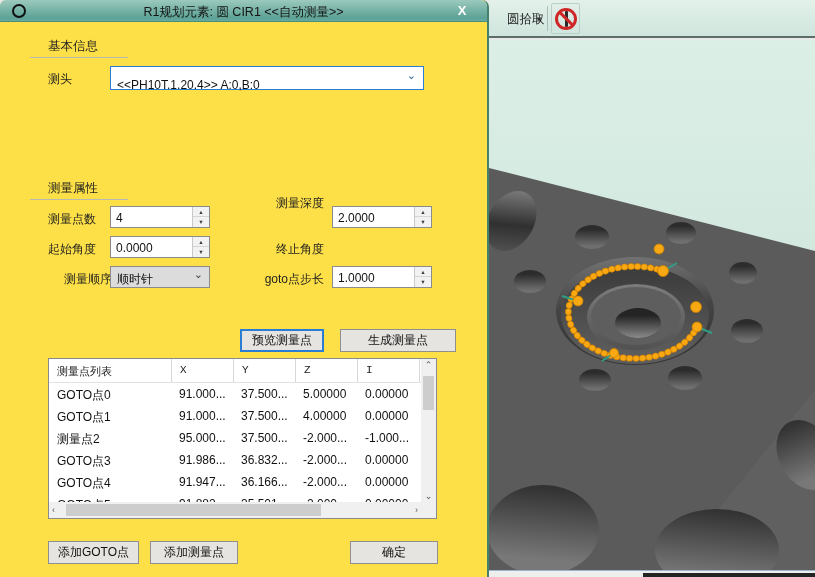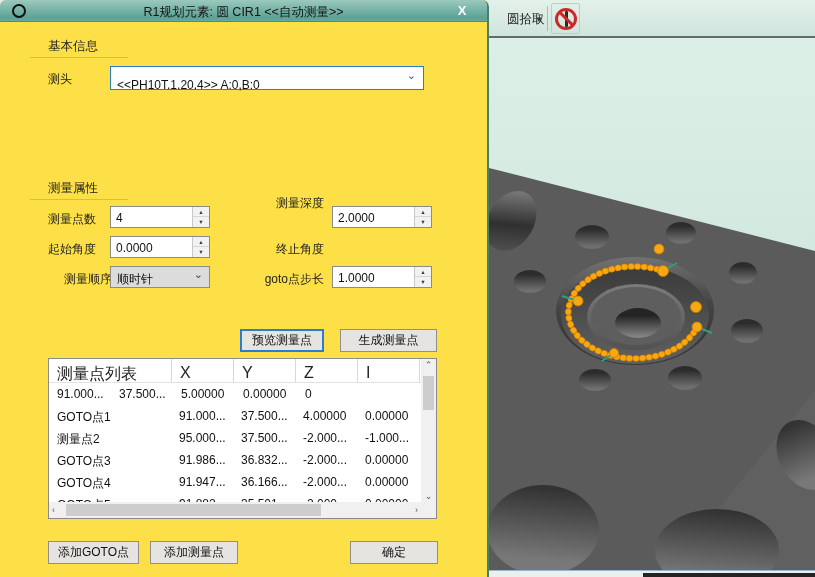--- a/index.html
+++ b/index.html
@@ -77,22 +77,22 @@
 
   .btn { position:absolute; height:23px; background:#e5e4e0; border:1px solid #8f8f8f;
          font-size:12px; color:#111; text-align:center; line-height:21px; }
   .btn.focused { border:2px solid #2b7cd3; line-height:19px; }
 
   
   .ptable { position:absolute; left:48px; top:358px; width:389px; height:161px;
             background:#ffffff; border:1px solid #8a8a8a; overflow:hidden; }
   .t-inner { position:absolute; left:0; top:0; right:15px; bottom:16px; overflow:hidden; }
   .t-head { display:flex; height:24px; border-bottom:1px solid #e2e2e2; }
-  .t-head .hc { font-size:16px; color:#222; padding:5px 0 0 8px; border-left:1px solid #d8d8d8;
-                overflow:hidden; white-space:nowrap; flex:none; }
+  .t-head .hc { font-size:11px; color:#222; padding:5px 0 0 8px; border-left:1px solid #d8d8d8;
+                overflow:hidden; white-space:nowrap; flex:none;font-family:Liberation Mono, monospace; }
   .t-head .hc:first-child { border-left:none; }
   .t-row { display:flex; height:22px; }
   .t-row .tc { font-size:12px; color:#111; padding:4px 0 0 8px; overflow:hidden;
                white-space:nowrap; flex:none; }
   .c0 { width:122px; } .c1,.c2,.c3,.c4 { width:62px; } .c5 { width:40px; }
   .vsb { position:absolute; right:0; top:0; width:15px; bottom:16px; background:#f0f0f0; }
   .hsb { position:absolute; left:0; bottom:0; right:15px; height:16px; background:#f0f0f0; }
   .sb-arrow { position:absolute; color:#555; font-size:9px; text-align:center; }
   .vsb .up { left:0; top:1px; width:15px; }
   .vsb .down { left:0; bottom:1px; width:15px; }
@@ -221,33 +221,34 @@
     <span class="fl right" style="left:232px; top:271px;">goto点步长</span>
     <div class="spinbox" style="left:332px; top:266px;">
       <span class="sval">1.0000</span>
       <div class="spins">
           <div class="spin">▲</div>
           <div class="spin">▼</div>
         </div>
     </div>
 
     <div class="btn focused" style="left:240px; top:329px; width:84px;">预览测量点</div>
-    <div class="btn" style="left:340px; top:329px; width:97px;">生成测量点</div>
+    <div class="btn" style="left:340px; top:329px; width:116px;">生成测量点</div>
 
     <div class="ptable">
       <div class="t-inner">
         <div class="t-head">
           <div class="hc c0">测量点列表</div>
           <div class="hc c1">X</div>
           <div class="hc c2">Y</div>
           <div class="hc c3">Z</div>
           <div class="hc c4">I</div>
           <div class="hc c5">J</div>
         </div>
         <div class="t-row">
+          <div class="tc c0">GOTO点0</div>
             <div class="tc c1">91.000...</div>
             <div class="tc c2">37.500...</div>
             <div class="tc c3">5.00000</div>
             <div class="tc c4">0.00000</div>
             <div class="tc c5">0</div>
         </div>
         <div class="t-row">
           <div class="tc c0">GOTO点1</div>
             <div class="tc c1">91.000...</div>
             <div class="tc c2">37.500...</div>

